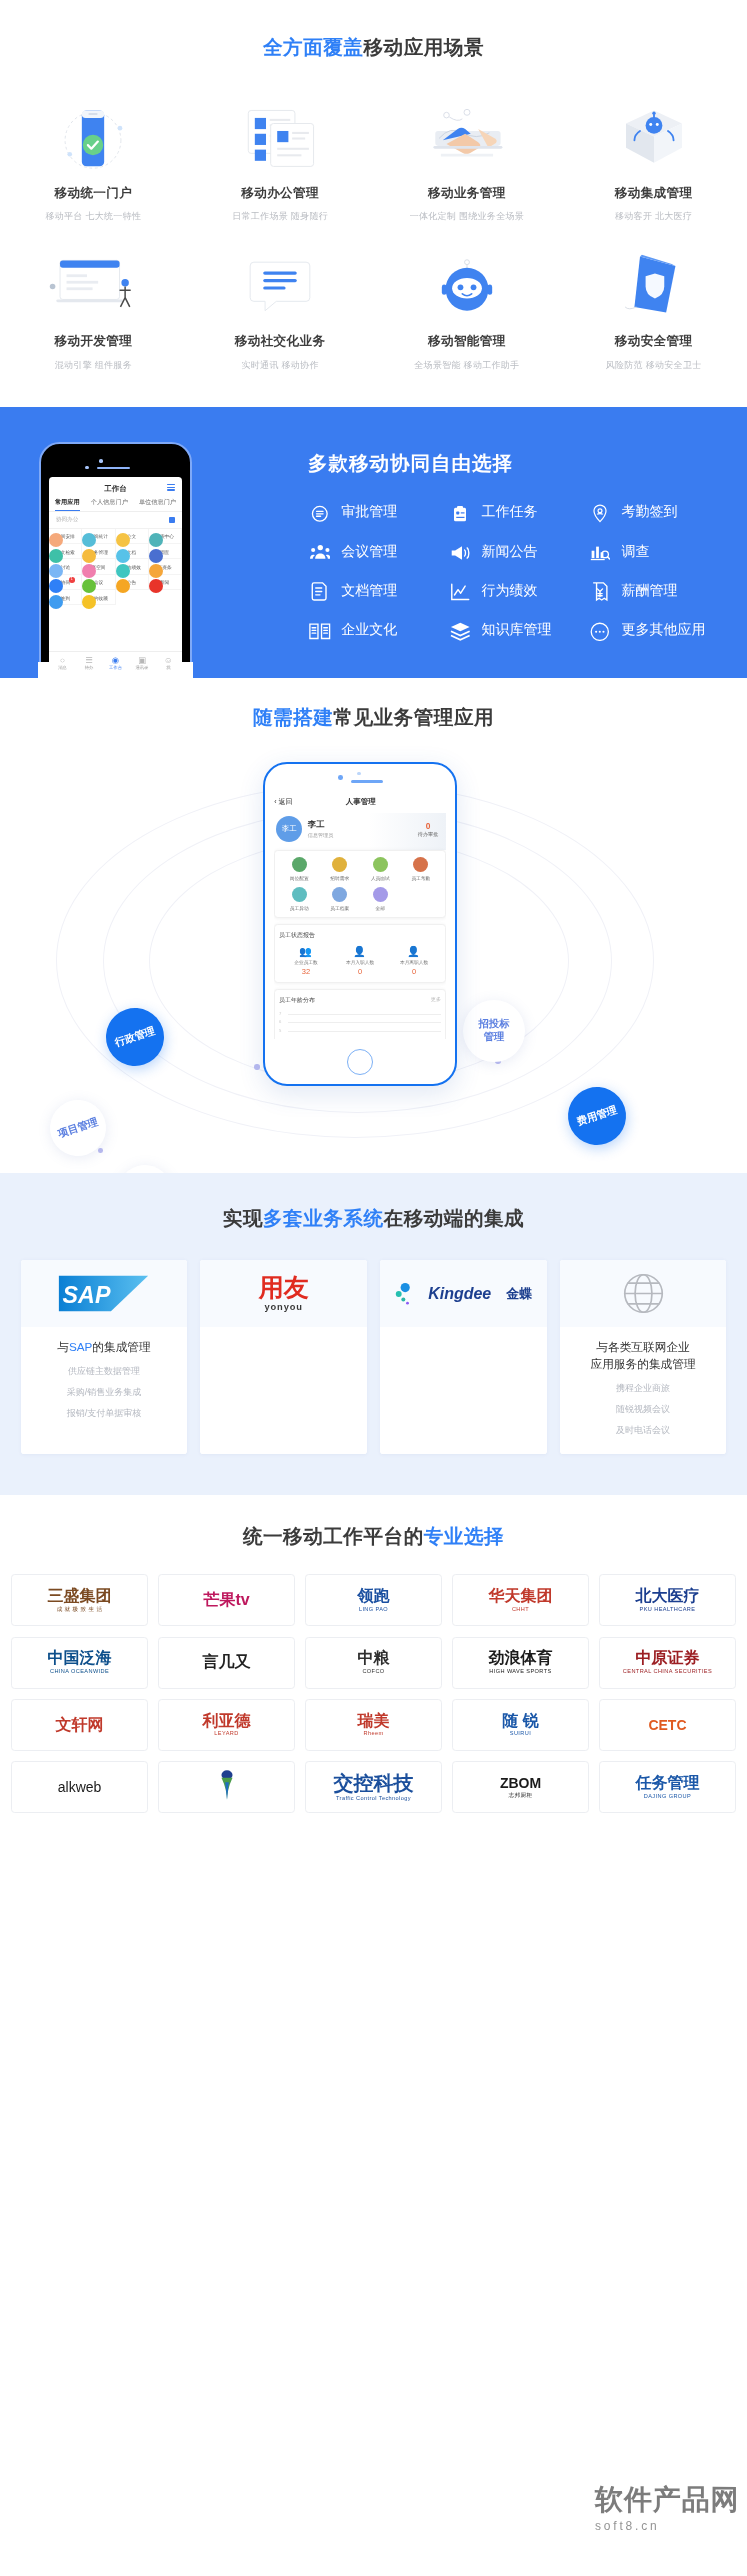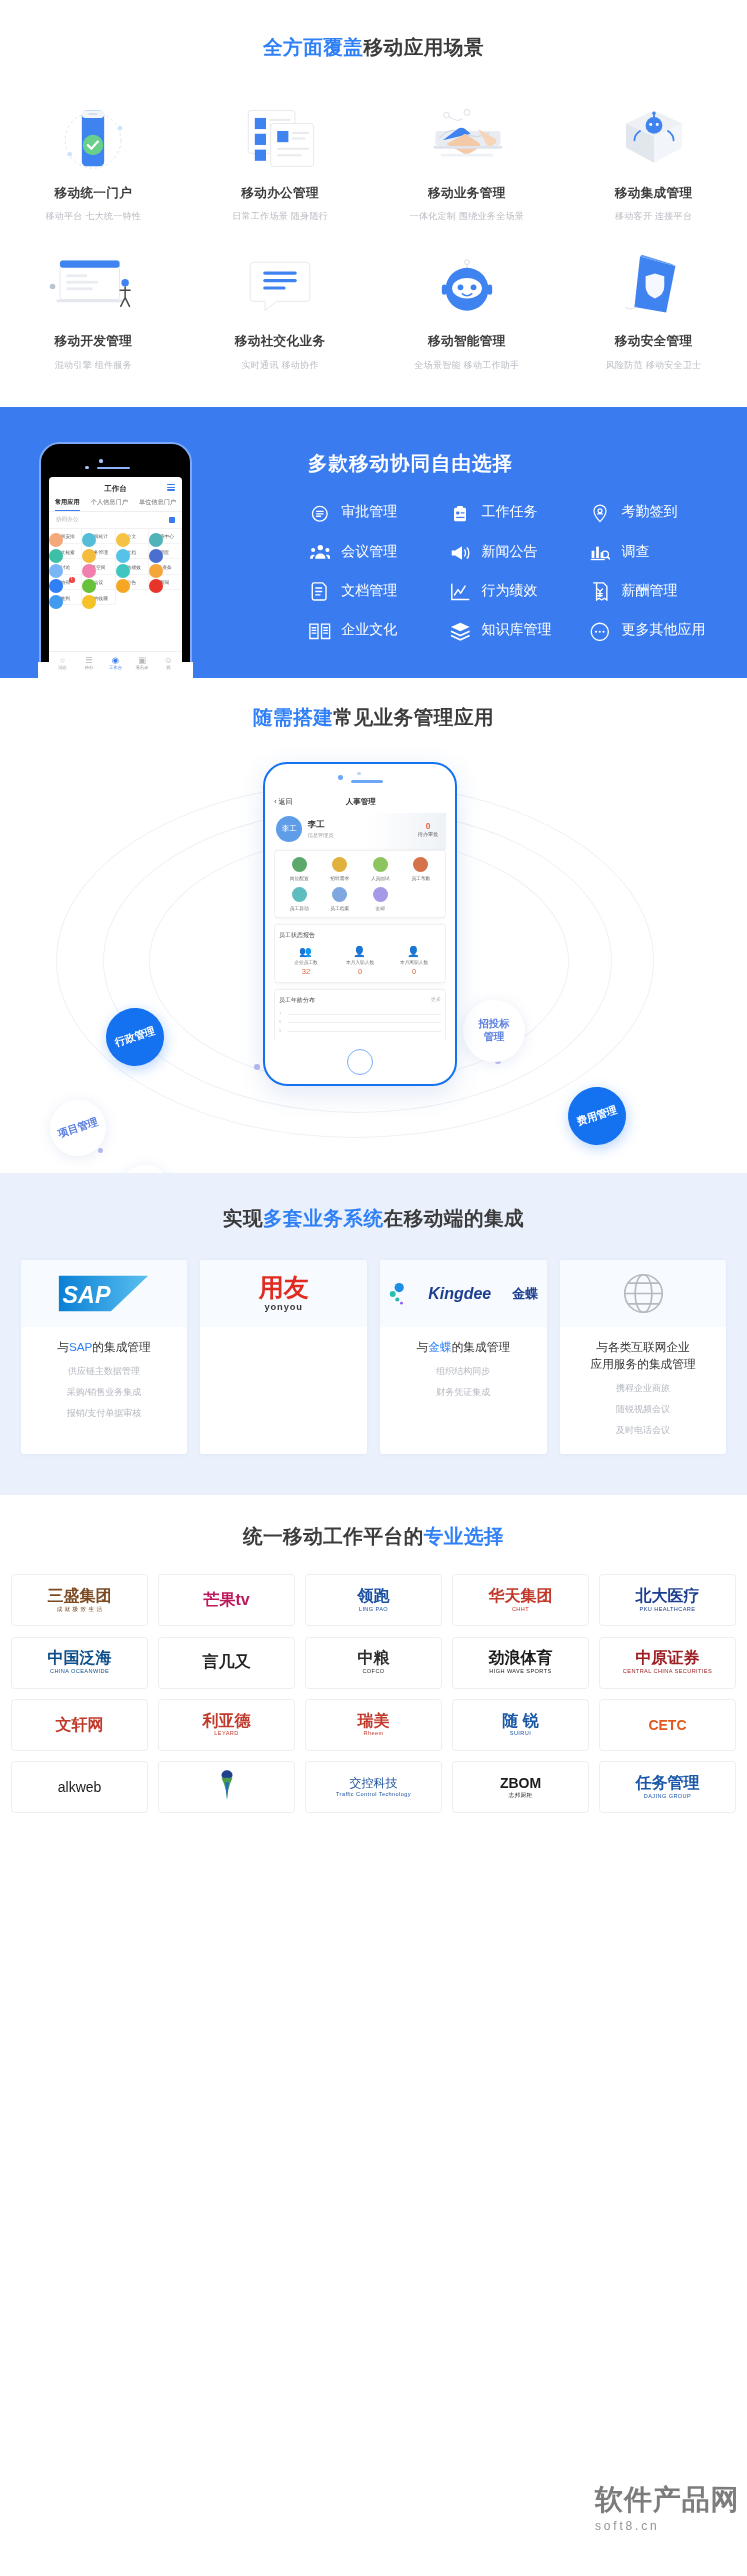--- a/index.html
+++ b/index.html
@@ -227,21 +227,21 @@
           <circle cx="45" cy="24" r="9" fill="#3f83f0"></circle>
           <circle cx="41.5" cy="23" r="1.6" fill="#fff"></circle>
             <circle cx="48.5" cy="23" r="1.6" fill="#fff"></circle>
           <rect x="44" y="12" width="2" height="4" fill="#3f83f0"></rect>
             <circle cx="45" cy="11" r="1.8" fill="#3f83f0"></circle>
           <path d="M30 30 q-6 4-6 10" fill="none" stroke="#3f83f0" stroke-width="2" stroke-linecap="round"></path>
           <path d="M60 30 q6 4 6 10" fill="none" stroke="#3f83f0" stroke-width="2" stroke-linecap="round"></path>
         </svg>
       </div>
       <div class="feat-name">移动集成管理</div>
-      <div class="feat-desc">移动客开 连接平台</div>
+      <div class="feat-desc">移动客开 北大医疗</div>
     </div>
 
     <div class="feat-cell">
       <div class="feat-art">
         <svg width="93" height="69" viewBox="0 0 100 74">
           <rect x="14" y="10" width="64" height="42" rx="3" fill="#fff" stroke="#e3e7ed"></rect>
           <rect x="14" y="10" width="64" height="8" rx="3" fill="#3f83f0"></rect>
           <rect x="21" y="25" width="22" height="3" fill="#e9ecf1"></rect>
             <rect x="21" y="32" width="34" height="3" fill="#e9ecf1"></rect>
           <rect x="21" y="39" width="28" height="3" fill="#e9ecf1"></rect>
@@ -709,37 +709,30 @@
       <div class="int-logo">
         <div style="text-align:center">
           <div style="font-size:25px;font-weight:bold;color:#e02b20;line-height:1">用友</div>
           <div style="font-size:9.3px;color:#3a3a3a;font-weight:bold;letter-spacing:0.9px;margin-top:1.9px">yonyou</div>
         </div>
       </div>
     </div>
 
     <div class="int-card">
       <div class="int-logo">
-        <div style="display:flex;align-items:center;gap:21px">
+        <div style="display:flex;align-items:center;gap:15px">
           <svg width="18.7" height="24" viewBox="0 0 20 26">
               <circle cx="12" cy="6" r="5" fill="#1a8fe3"></circle>
               <circle cx="5" cy="13" r="3.2" fill="#26bfb0"></circle>
               <circle cx="10" cy="19" r="2.2" fill="#2bb6a8"></circle>
               <circle cx="14.5" cy="23" r="1.5" fill="#8b5cf6"></circle>
             </svg>
           <div style="font-size:16px;font-weight:bold;font-style:italic;color:#1d3f8f">Kingdee</div>
           <div style="font-size:13px;font-weight:bold;color:#1d3f8f">金蝶</div>
         </div>
-      </div>
-      <div class="int-body">
-        <div class="int-h">
-          <span>与</span><span class="hl">金蝶</span><span>的集成管理</span>
-        </div>
-        <div class="int-li">组织结构同步</div>
-        <div class="int-li">财务凭证集成</div>
       </div>
     </div>
 
     <div class="int-card">
       <div class="int-logo">
         <svg width="45" height="45" viewBox="0 0 48 48" fill="none" stroke="#b6b9bf" stroke-width="1.8">
           <circle cx="24" cy="24" r="20"></circle>
             <ellipse cx="24" cy="24" rx="9" ry="20"></ellipse>
           <path d="M4 24h40M7 13h34M7 35h34"></path>
         </svg>
@@ -854,21 +847,21 @@
       </div>
       <div class="logo-card">
         <div class="lg"><svg width="24" height="34" viewBox="0 0 26 36">
             <ellipse cx="13" cy="6" rx="6" ry="5" fill="#1f3f8f"></ellipse>
             <path d="M7 9 Q13 22 13 33 Q13 22 19 9 Z" fill="#4a9c4a"></path>
             <path d="M11 14 L13 33 L15 14 Z" fill="#1f6fc0"></path>
           </svg></div>
       </div>
       <div class="logo-card">
         <div class="lg">
-          <div style="font-size:12px;font-weight:normal;color:#1b4f9c">交控科技</div>
+          <div style="font-size:20px;font-weight:bold;color:#1b4f9c">交控科技</div>
           <div style="font-size:5.6px;letter-spacing:0.4px;margin-top:1.9px;color:#1b4f9c">Traffic Control Technology</div>
         </div>
       </div>
       <div class="logo-card">
         <div class="lg">
           <div style="font-size:14px;font-weight:bold;color:#1b1b1b">ZBOM</div>
           <div style="font-size:5.6px;letter-spacing:0.4px;margin-top:1.9px;color:#1b1b1b">志邦厨柜</div>
         </div>
       </div>
       <div class="logo-card">

